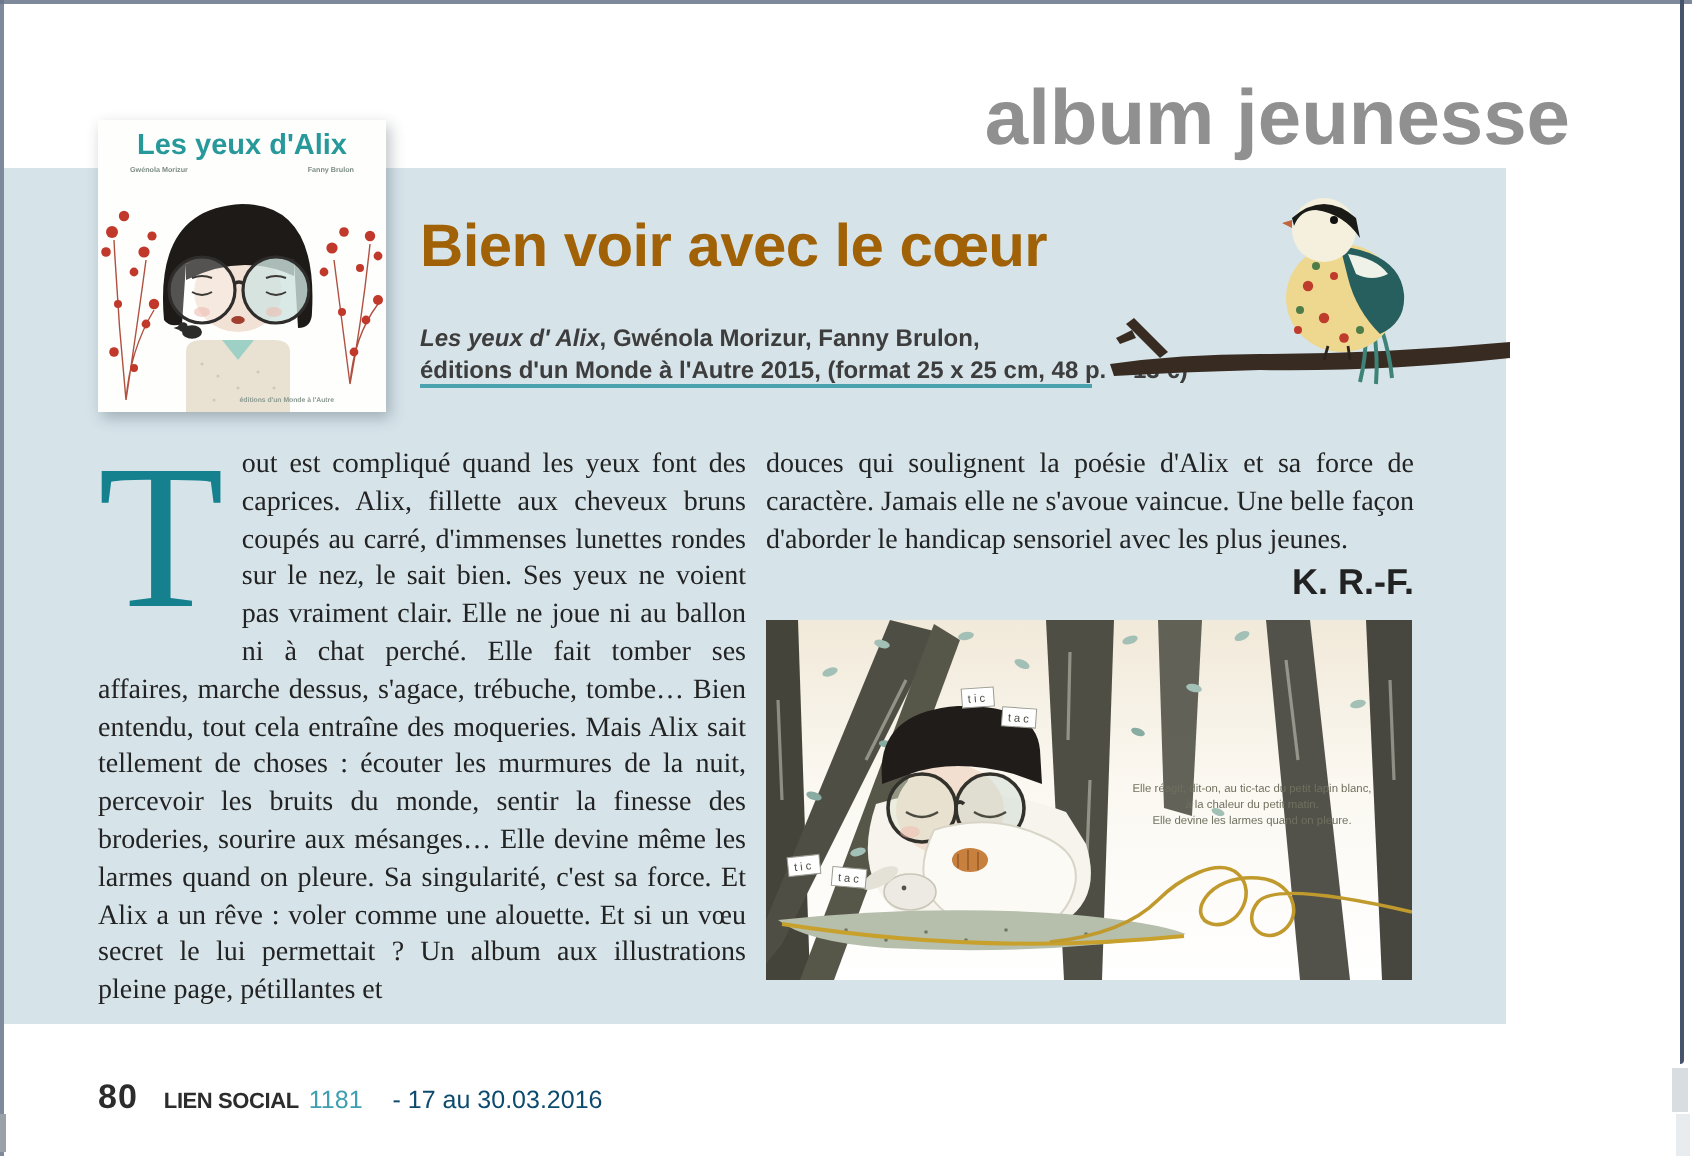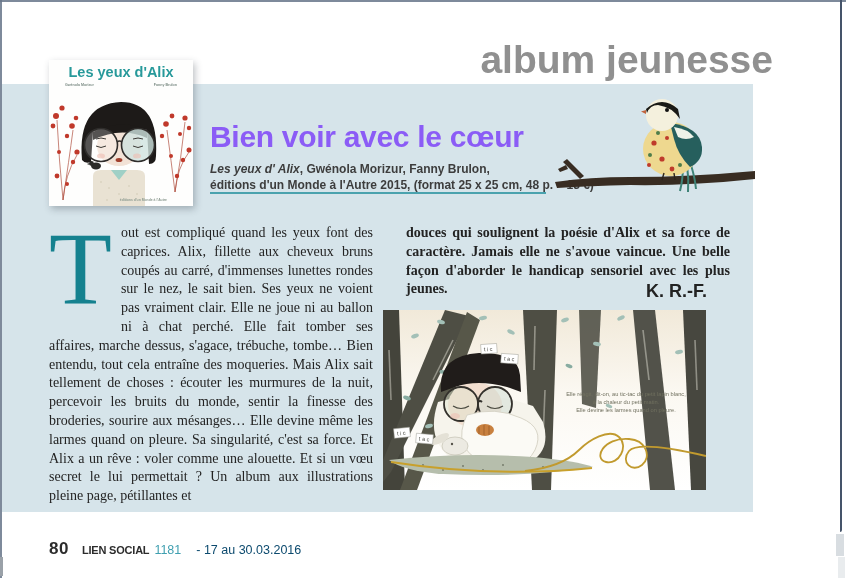--- a/index.html
+++ b/index.html
@@ -9,50 +9,50 @@
   }
   
   .frame-top{position:absolute;left:0;top:0;width:846px;height:2px;background:#67768a;opacity:.85;}
   .frame-left{position:absolute;left:0;top:0;width:2px;height:578px;background:#67768a;opacity:.85;}
   .frame-right{position:absolute;left:840px;top:0;width:2px;height:532px;background:#45546a;border-bottom-right-radius:4px;}
   .edge-mark-bl{position:absolute;left:0;top:557px;width:3px;height:19px;background:#9aa1a8;}
   .edge-mark-br1{position:absolute;left:836px;top:534px;width:8px;height:22px;background:#ced4d9;opacity:.8;}
   .edge-mark-br2{position:absolute;left:838px;top:557px;width:7px;height:21px;background:#e3e7ea;opacity:.8;}
 
   .rubric{
-    position:absolute;left:4px;top:38px;width:755px;text-align:right;
+    position:absolute;left:16px;top:38px;width:755px;text-align:right;
     font-size:39px;font-weight:bold;color:#909090;letter-spacing:0px;padding-left:14px;
   }
   .blue-block{position:absolute;left:2px;top:84px;width:751px;height:428px;background:#d6e4ea;}
 
   .book-cover{
     position:absolute;left:49px;top:60px;width:144px;height:146px;background:#fff;
     box-shadow:2px 3px 7px rgba(40,50,60,.30);
     font-weight:bold;
   }
   .book-cover svg{display:block;}
 
   .article-title{
-    position:absolute;left:210px;top:120px;width:420px;
-    font-size:30px;font-weight:bold;color:#8b5cf6;letter-spacing:-.3px;
+    position:absolute;left:210px;top:107px;width:420px;
+    font-size:30px;font-weight:bold;color:#a16207;letter-spacing:-.3px;
   }
   .book-ref{
     position:absolute;left:210px;top:162px;width:400px;
     font-size:12px;line-height:15.5px;color:#3d3d3d;font-weight:bold;
   }
   .book-ref .ref-title{font-style:italic;}
   .ref-rule{position:absolute;left:210px;top:192px;width:336px;height:2px;background:#4aa2ae;}
 
   .bird-scene{position:absolute;left:550px;top:93px;width:205px;height:105px;}
 
   .col{position:absolute;width:324px;top:224px;
     font-family:"Liberation Serif",serif;font-size:14px;line-height:18.8px;
     color:#232323;text-align:justify;}
   .col1{left:49px;}
-  .col2{left:406px;font-weight:bold;}
+  .col2{left:383px;}
   .dropcap{
     float:left;font-family:"Liberation Serif",serif;color:#15818f;
     font-size:103px;line-height:82px;height:90px;padding:4px 9px 0 0;
   }
   .signature{
     position:absolute;left:383px;top:281px;width:324px;text-align:right;
     font-size:18px;font-weight:bold;color:#222;
   }
   .illus{position:absolute;left:383px;top:310px;width:323px;height:180px;}
 

